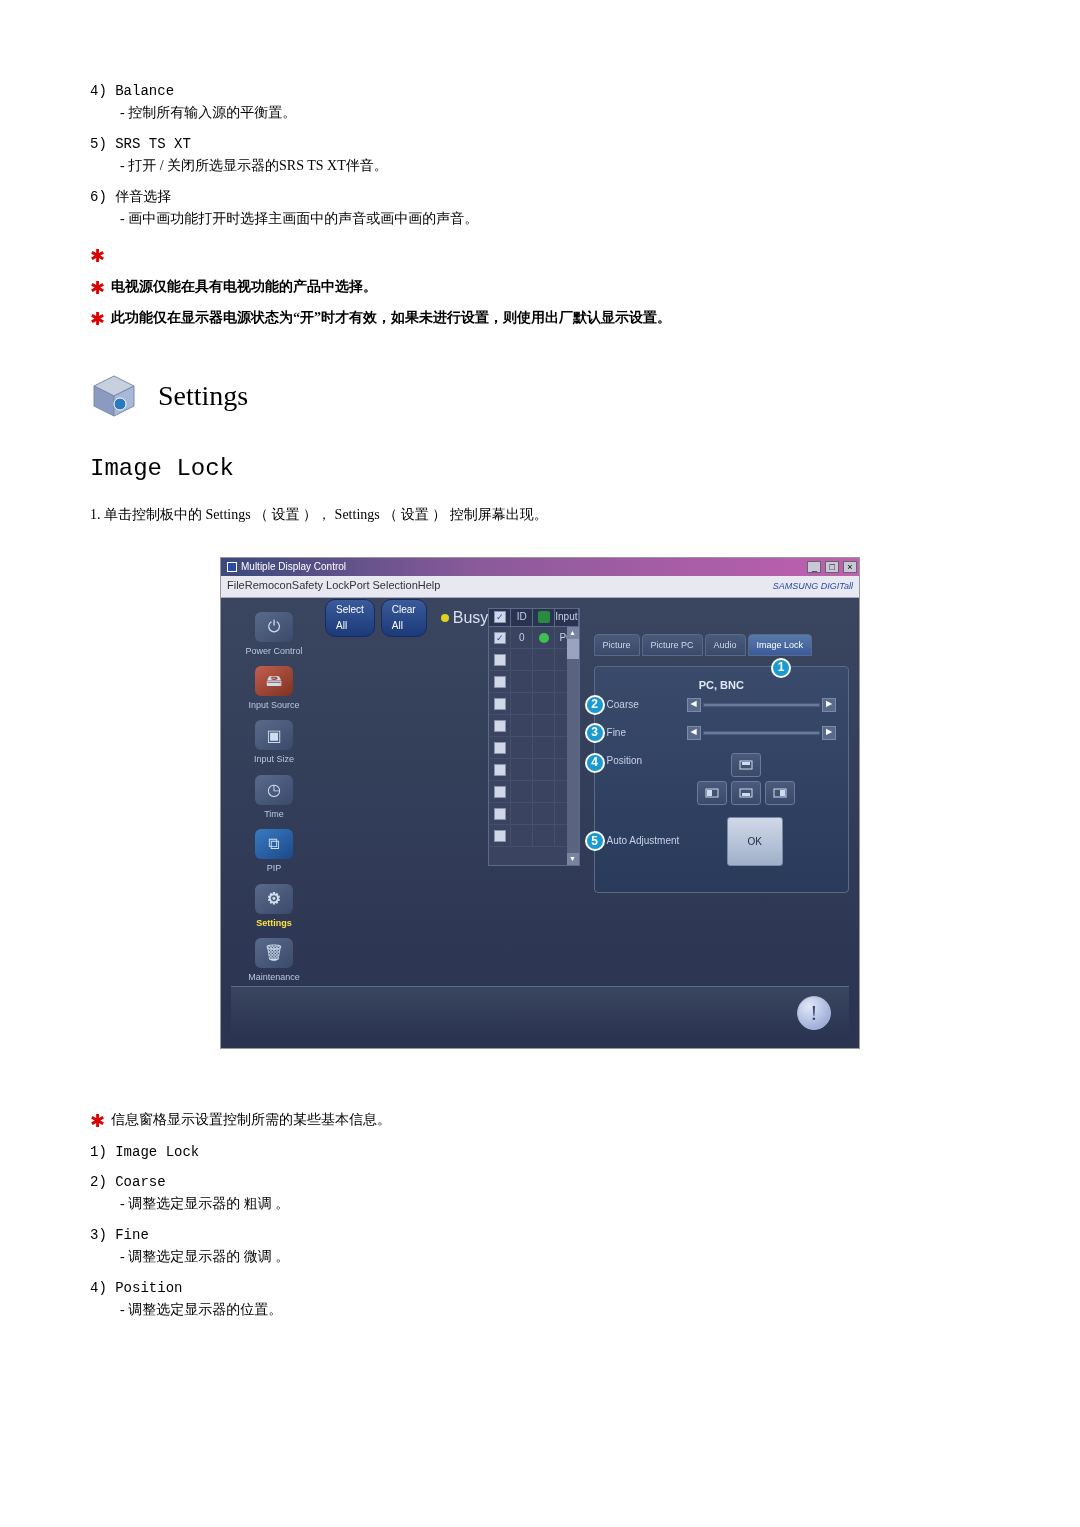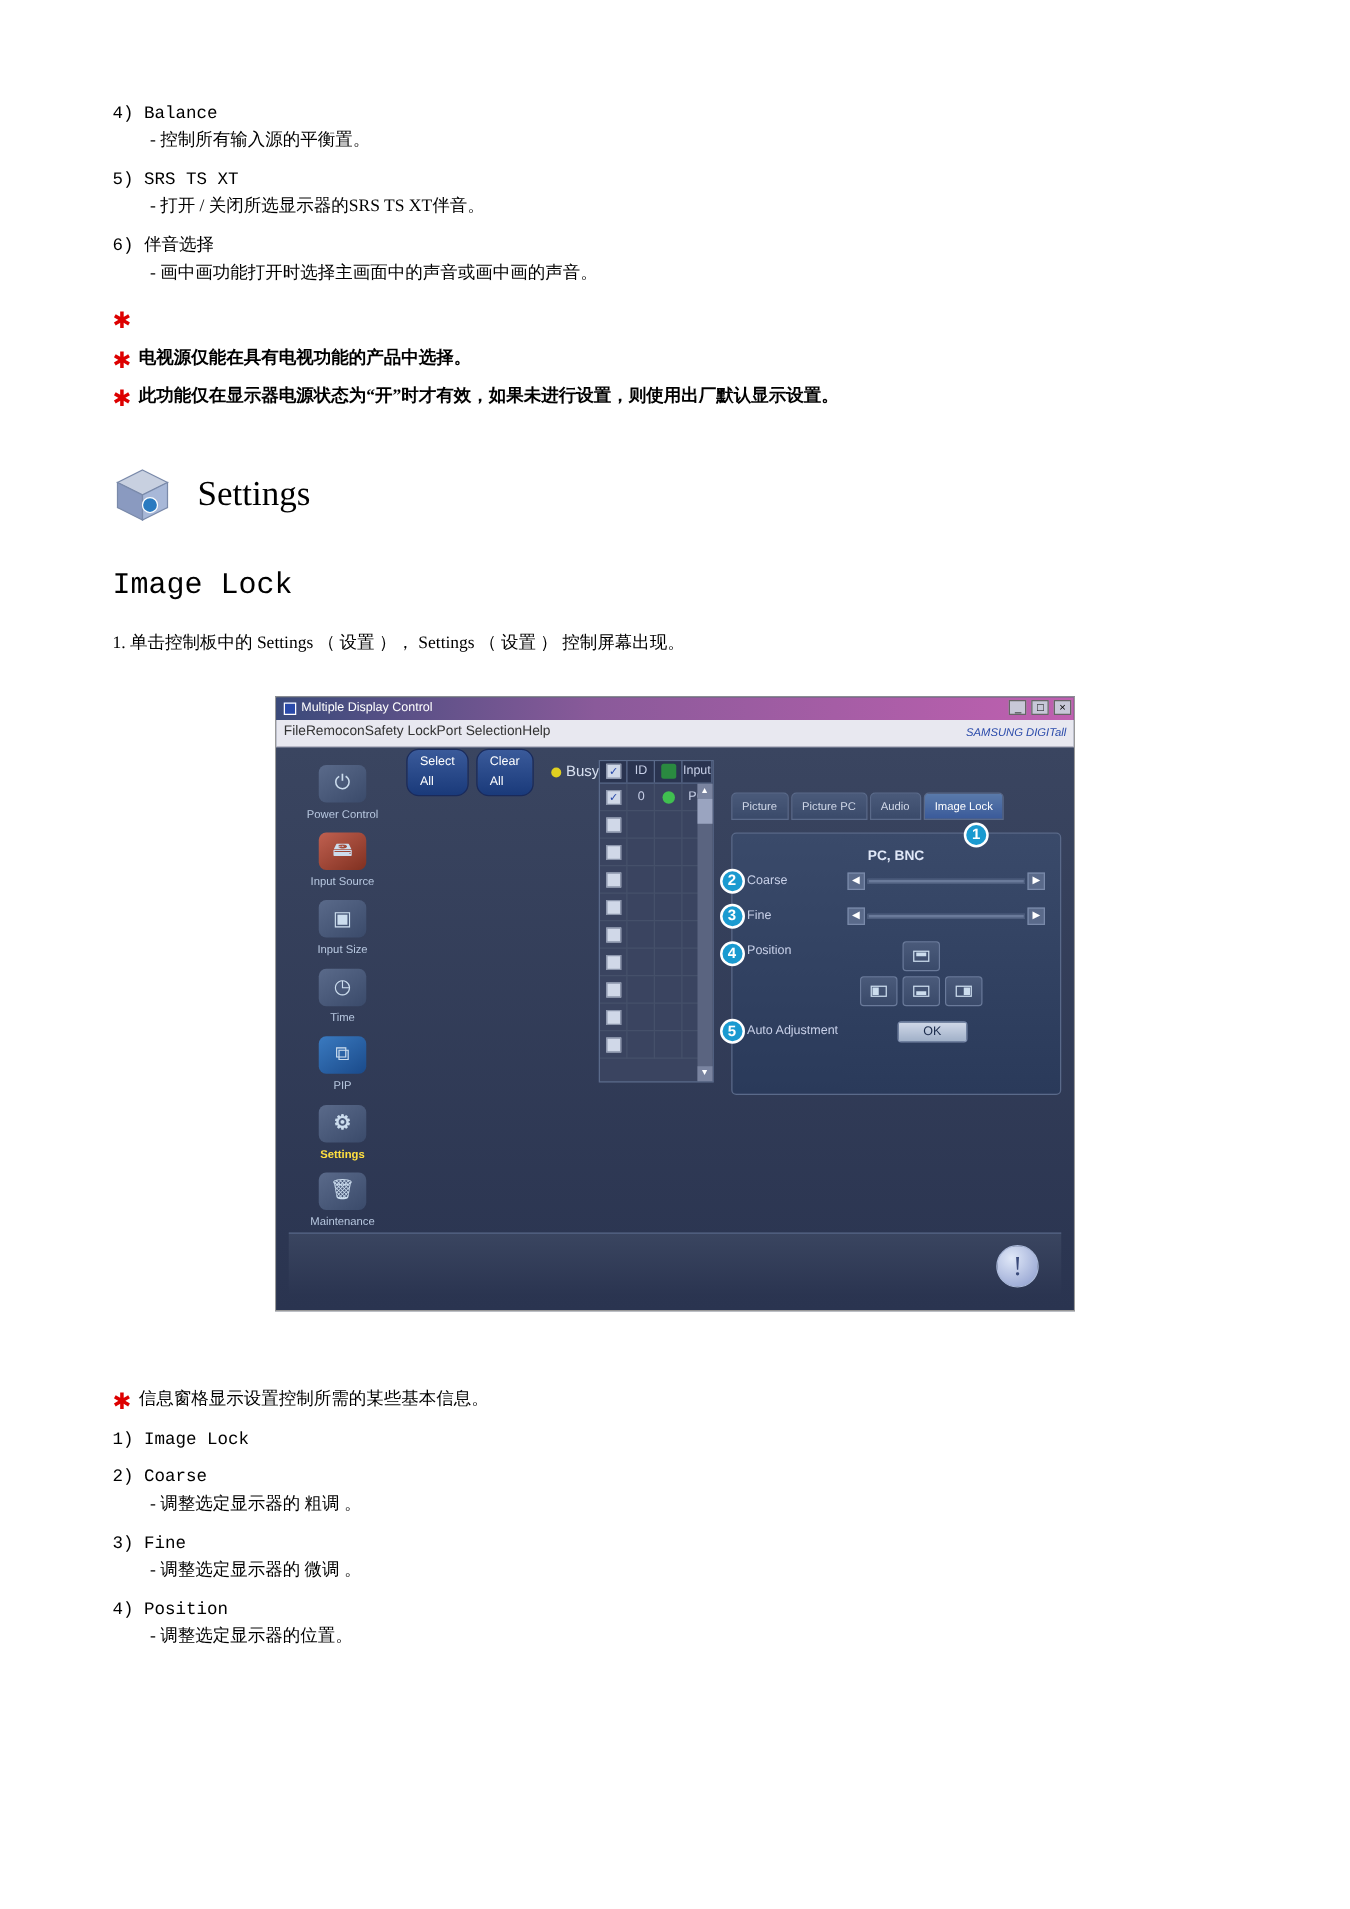--- a/index.html
+++ b/index.html
@@ -83,21 +83,21 @@
   }
   .center {
     flex: 0 0 212px; display: flex; flex-direction: row;
   }
   .btnrow { display: flex; gap: 6px; align-items: center; margin-bottom: 6px; height: 20px;}
   .pillbtn {
     background: linear-gradient(#3a5a9a, #1a3a7a); color: #fff;
     font-size: 10px; padding: 2px 10px; border-radius: 10px;
     border: 1px solid #1a2a5a;
   }
-  .busy { display: flex; align-items: center; gap: 4px; font-size: 12px; color: #d8e0f0; margin-left: 8px;}
+  .busy { display: flex; align-items: center; gap: 4px; font-size: 16px; color: #d8e0f0; margin-left: 8px;}
   .busy-dot { width: 8px; height: 8px; background: #e0d020; border-radius: 50%; }
   .grid {
     background: #3a4460; border: 1px solid #5a6a8a;
     height: 258px; font-size: 10px; color: #c8d0e8;
     position: relative;
   }
   .grid-head {
     display: flex; background: #2a3450; border-bottom: 1px solid #5a6a8a;
     height: 18px; align-items: center;
   }
@@ -158,21 +158,21 @@
     display: grid; grid-template-columns: 30px 30px 30px; grid-template-rows: 24px 24px;
     gap: 4px; margin-left: 10px;
   }
   .pos-cell {
     background: linear-gradient(#4a5a7a,#3a4a6a); border: 1px solid #6a7a9a;
     border-radius: 3px; display:flex; align-items:center; justify-content:center;
   }
   .pos-cell svg{ width:14px; height:10px;}
   .okbtn {
     background: linear-gradient(#d0d8e8,#a0b0c8); color:#1a2a4a;
-    border:1px solid #7a8aaa; border-radius:3px; padding:2px 20px; font-size:10px;
+    border:1px solid #7a8aaa; border-radius:3px; padding:18px 20px; font-size:10px;
     margin-left: 20px;
   }
   .badge-top {
     position:absolute; top: 24px; right: 58px; width:20px; height:20px; border-radius:50%;
     background:#1a9ad0; color:#fff; border:2px solid #fff;
     display:flex; align-items:center; justify-content:center; font-size:12px; font-weight:bold;
   }
   .info-footer {
     height: 52px; background: linear-gradient(#3a4560,#2a3450);
     border-top: 1px solid #5a6a8a; display:flex; align-items:center; justify-content:flex-end;

